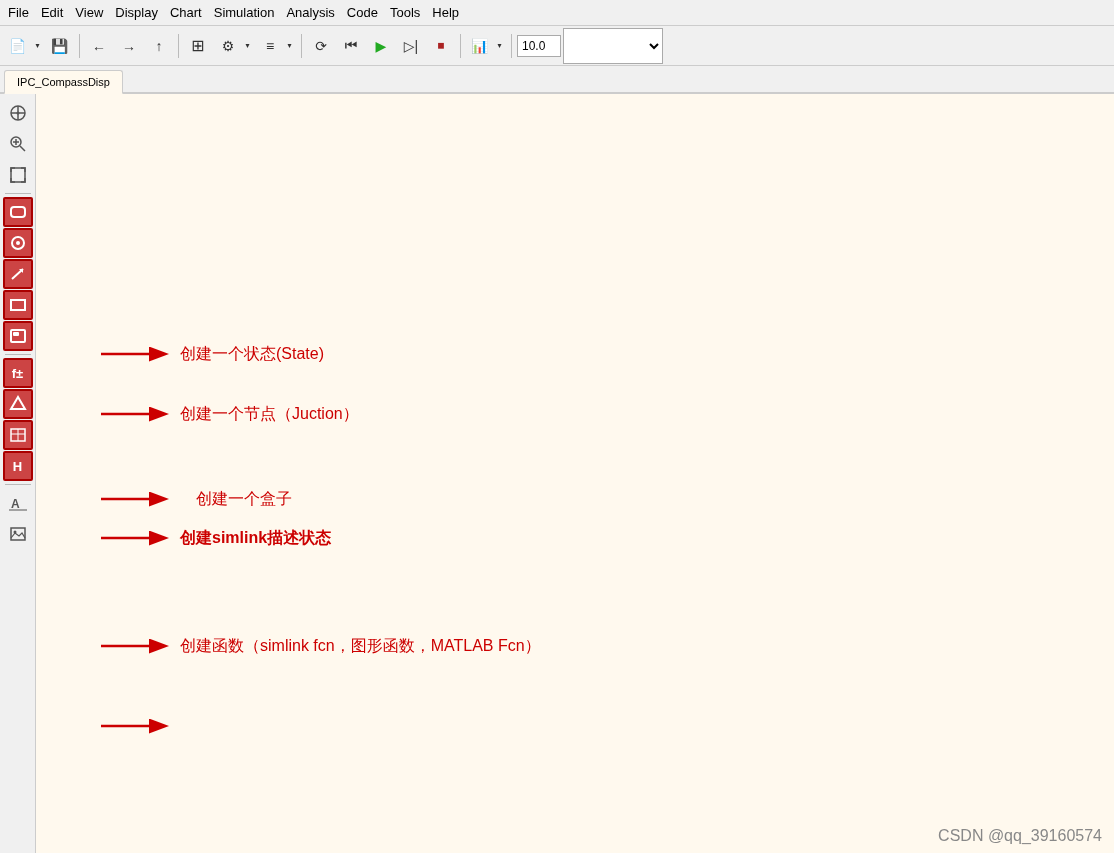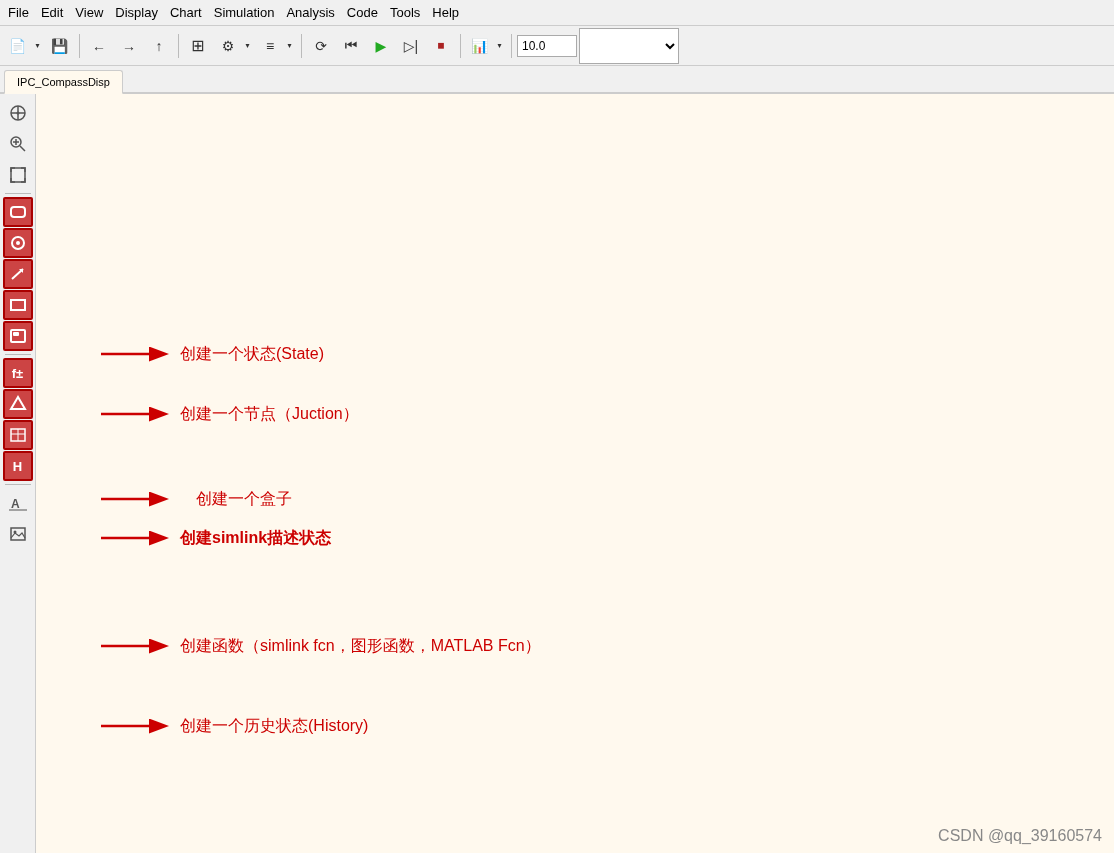--- a/index.html
+++ b/index.html
@@ -36,21 +36,21 @@
       width: 28px; height: 28px;
       display: flex; align-items: center; justify-content: center;
       cursor: pointer;
       border: 1px solid transparent;
       border-radius: 2px;
       font-size: 14px;
       color: #333;
     }
     .toolbar-separator { width: 1px; height: 24px; background: #bbb; margin: 0 3px; }
     .toolbar-input {
-      width: 60px; height: 22px;
+      width: 44px; height: 22px;
       border: 1px solid #aaa;
       padding: 1px 4px;
       font-size: 12px;
       background: white;
     }
     .toolbar-dropdown {
       width: 100px; height: 24px;
       border: 1px solid #aaa;
       padding: 17px 4px;
       font-size: 12px;
@@ -396,20 +396,19 @@
 
     <div style="position:absolute; top:620px; left:60px; display:flex; align-items:center;">
       <svg width="80" height="25" style="overflow:visible;">
         <defs>
             <marker id="arr7" markerWidth="8" markerHeight="8" refX="6" refY="3" orient="auto">
               <polygon points="0 0, 8 3, 0 6" fill="#cc0000"></polygon>
             </marker>
           </defs>
         <line x1="5" y1="12" x2="68" y2="12" stroke="#cc0000" stroke-width="2.5" marker-end="url(#arr7)"></line>
       </svg>
-      <span style="color:#cc0000; font-size:16px; font-weight:500; margin-left:4px;">创建一个历史状态(History)</span>
     </div>
 
     <div class="watermark">CSDN @qq_39160574</div>
 
   </div>
 
 </div>
 
 </body></html>

